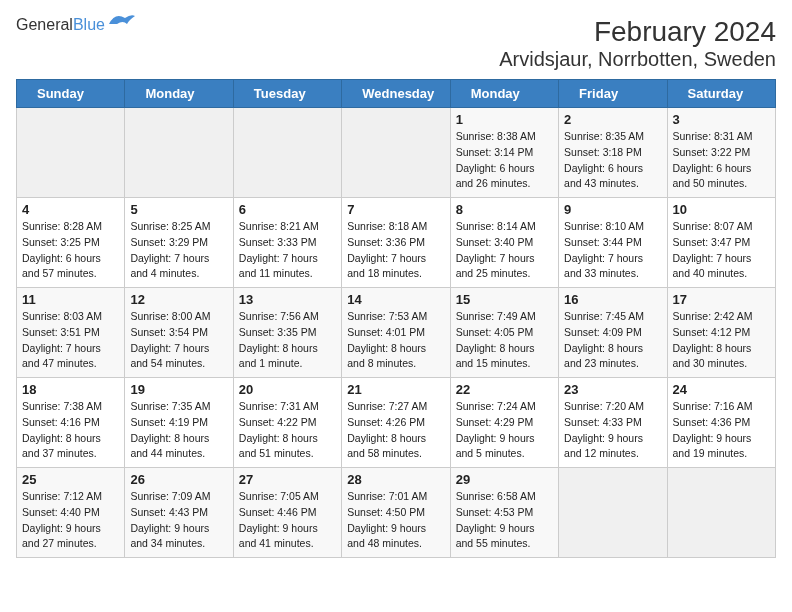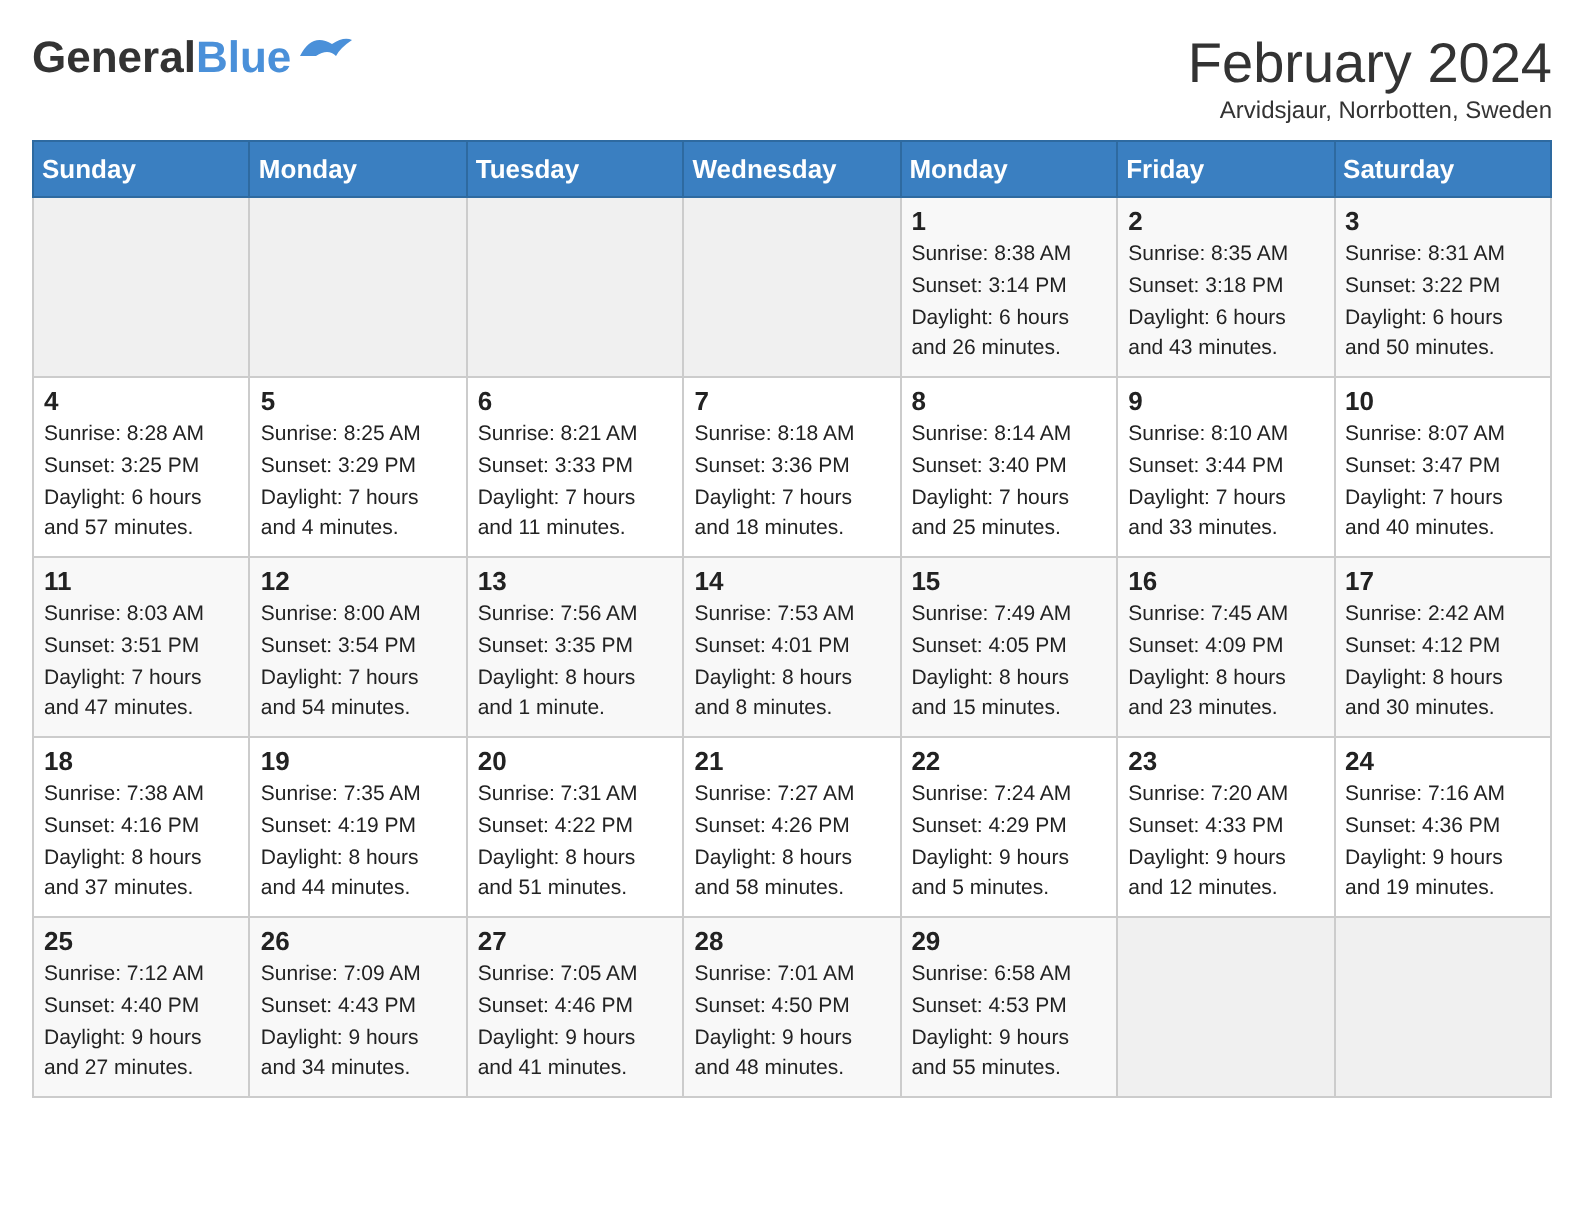--- a/index.html
+++ b/index.html
@@ -23,36 +23,36 @@
     }
     .title-block {
       text-align: right;
     }
     .month-title {
       font-size: 28px;
       font-weight: normal;
       color: #333;
     }
     .location-title {
-      font-size: 12px;
+      font-size: 20px;
       color: #333;
     }
     table {
       width: 100%;
       border-collapse: collapse;
       table-layout: fixed;
     }
     thead tr {
       background-color: #3a7fc1;
     }
     thead th {
       color: #fff;
       font-size: 13px;
       font-weight: bold;
-      padding: 6px 4px;
+      padding: 6px 20px;
       text-align: left;
       border: 1px solid #2e6aa0;
     }
     tbody td {
       border: 1px solid #ccc;
       vertical-align: top;
       padding: 4px 5px;
       font-size: 10.5px;
       color: #222;
       height: 90px;
@@ -75,21 +75,21 @@
     .empty-cell {
       background-color: #f0f0f0 !important;
     }
   </style>
 </head>
 <body>
 
 <div class="header-area">
   <div class="logo">
     <div style="display:flex; align-items:center;">
-      <span style="font-size:22px; font-weight:bold; color:#333;">General<span style="color:#4a90d9;">Blue</span></span>
+      <span style="font-size:16px; font-weight:normal; color:#333;">General<span style="color:#4a90d9;">Blue</span></span>
       <svg width="30" height="22" viewBox="0 0 30 22" style="margin-left:2px; margin-top:-8px;">
         <path d="M2,14 Q8,2 18,8 Q24,4 28,6 Q22,10 20,14 Q16,10 10,14 Z" fill="#4a90d9"></path>
       </svg>
     </div>
   </div>
   <div class="title-block">
     <div class="month-title">February 2024</div>
     <div class="location-title">Arvidsjaur, Norrbotten, Sweden</div>
   </div>
 </div>

